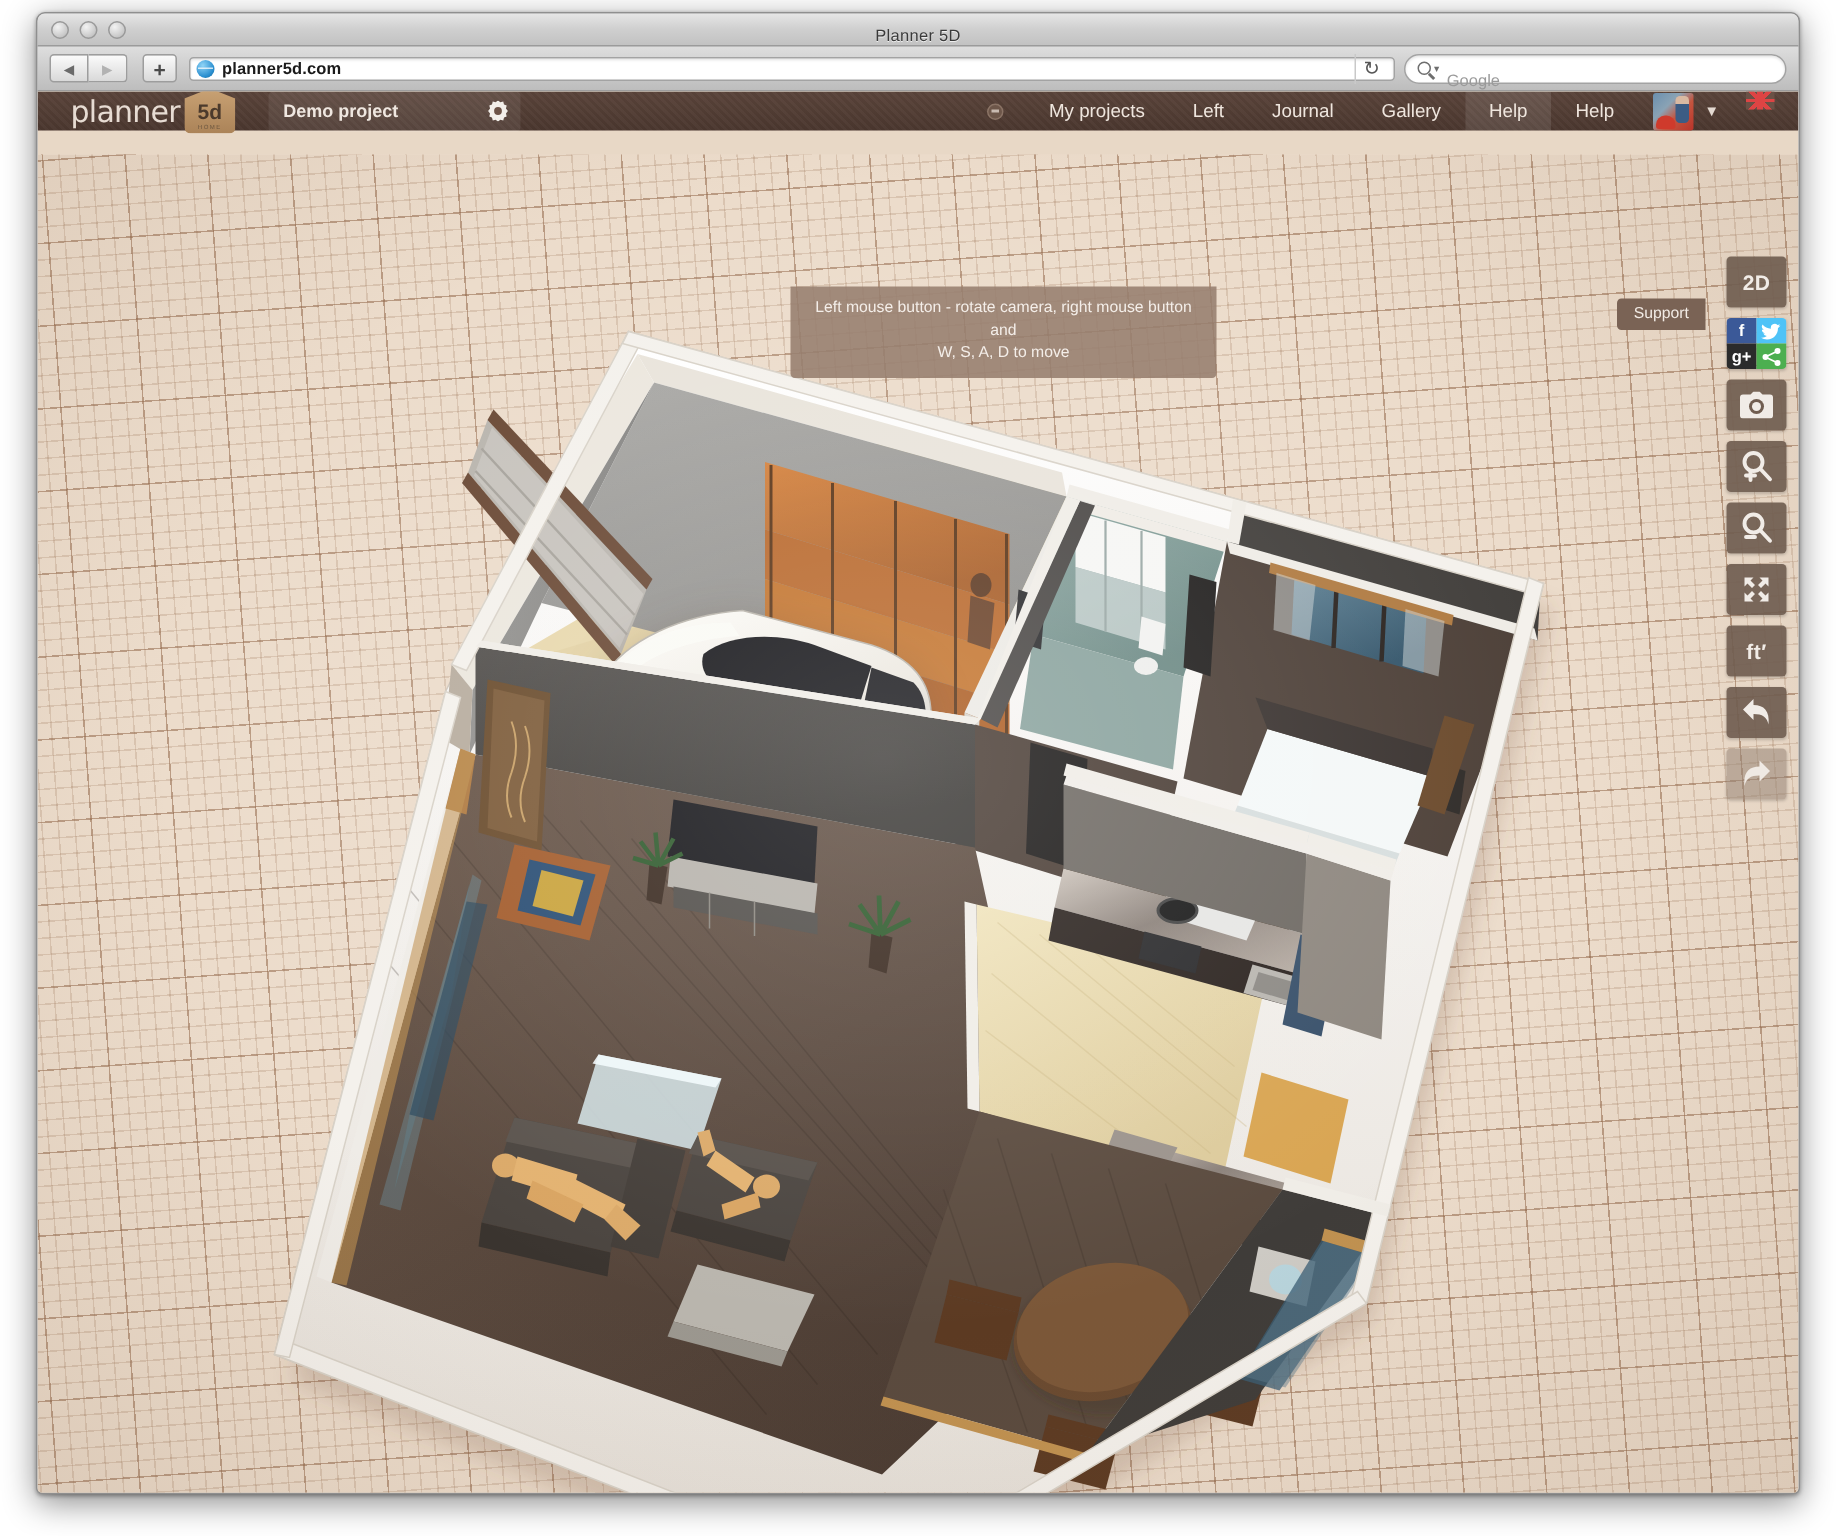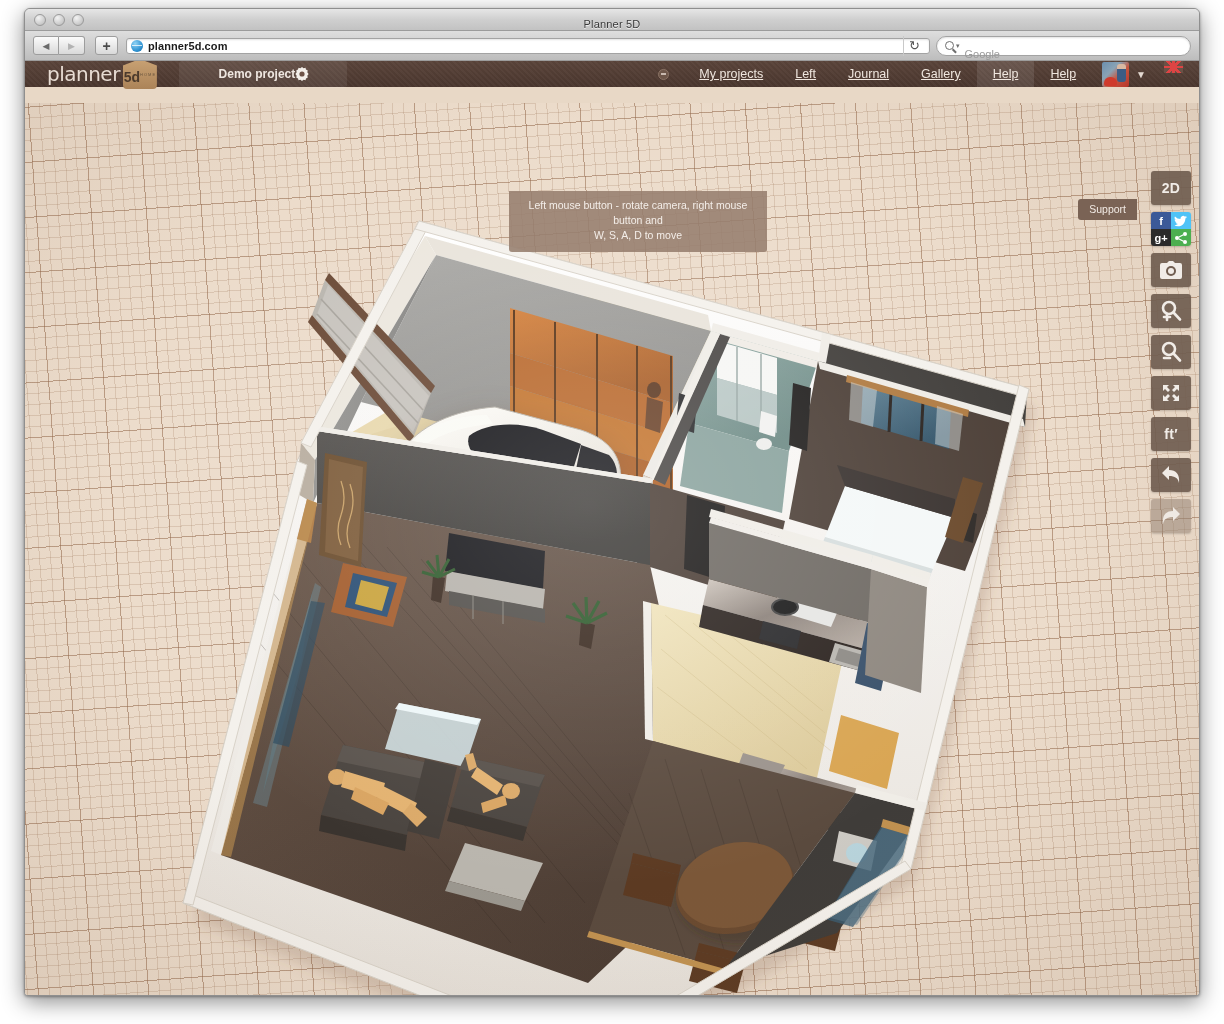--- a/index.html
+++ b/index.html
@@ -131,46 +131,45 @@
     display: flex; align-items: center;
   }
   #brand { display:flex; align-items:center; gap:3px; margin-left: 22px; }
   #brand-text { font-size: 20px; color: #e7dcd3; letter-spacing:-.5px; font-family:"DejaVu Sans", sans-serif;}
   #brand-badge {
     width: 34px; height: 30px;
     background: linear-gradient(to bottom,#c9a274,#ab8358);
     border-radius: 4px;
     clip-path: polygon(50% 0%, 100% 22%, 100% 100%, 0% 100%, 0% 22%);
     display:flex; align-items:center; justify-content:center;
-    flex-direction: row;
+    flex-direction: column;
   }
   #brand-badge-num { font-size: 14px; font-weight: bold; color: #4b3a2c; line-height: 1; margin-top:5px;}
   #brand-badge-sub { font-size: 4px; color: #6b563f; letter-spacing: 1px; margin-top: 1px;}
 
   #project-field {
     margin-left: 22px;
     width: 168px; height: 27px;
     background: rgba(255,255,255,.075);
     border-radius: 3px;
-    display: flex; align-items: center; justify-content: center;
+    display: flex; align-items: center; justify-content: space-between;
     padding: 0 8px 0 10px;
   }
   #project-name { font-size: 12px; font-weight: bold; color:#efe7e0; }
   #project-gear {
     width: 14px; height: 14px; position: relative;
     display:flex; align-items:center; justify-content:center;
   }
   #project-gear svg { display:block; }
 
   #nav { margin-left: auto; display: flex; align-items: stretch; height: 100%; }
   .nav-item {
     display: flex; align-items: center; padding: 0 16px;
     font-size: 12.5px; color: #efe6de;
     height: 100%;
-    text-decoration: underline;
   }
   .nav-item.active { background: rgba(255,255,255,.10); }
   #nav-dot-wrap { display:flex; align-items:center; padding: 0 14px 0 20px;}
   #nav-dot {
     width: 11px; height: 11px; border-radius: 50%;
     background: #6d5649; border: 1px solid #8a7365;
     display:flex; align-items:center; justify-content:center;
   }
   #nav-dot::after{ content:""; width:5px; height:1.5px; background:#c9bab0;}
   #avatar-wrap { display:flex; align-items:center; padding: 0 8px 0 10px; gap:7px;}
@@ -193,22 +192,22 @@
     background:
       linear-gradient(to bottom, transparent 42%, #d44 42%, #d44 58%, transparent 58%),
       linear-gradient(to right,  transparent 40%, #d44 40%, #d44 60%, transparent 60%),
       linear-gradient(45deg, transparent 44%, #d44 44%, #d44 56%, transparent 56%),
       linear-gradient(-45deg, transparent 44%, #d44 44%, #d44 56%, transparent 56%),
       #6a5146;
   }
 
   
   #hint-tooltip {
-    position: absolute; left: 484px; top: 88px;
-    width: 258px; padding: 7px 8px 8px;
+    position: absolute; left: 502px; top: 88px;
+    width: 284px; padding: 7px 8px 8px;
     background: rgba(150,126,110,.88);
     color: #f4eee9; font-size: 10.5px; text-align:center; line-height: 1.45;
     border-radius: 0 0 3px 3px;
     z-index: 35;
   }
   #support-tab {
     position: absolute; right: 62px; top: 96px;
     padding: 4px 11px 5px;
     background: #7a6355; color: #f2ebe5;
     font-size: 10.5px; border-radius: 3px 0 0 3px;

